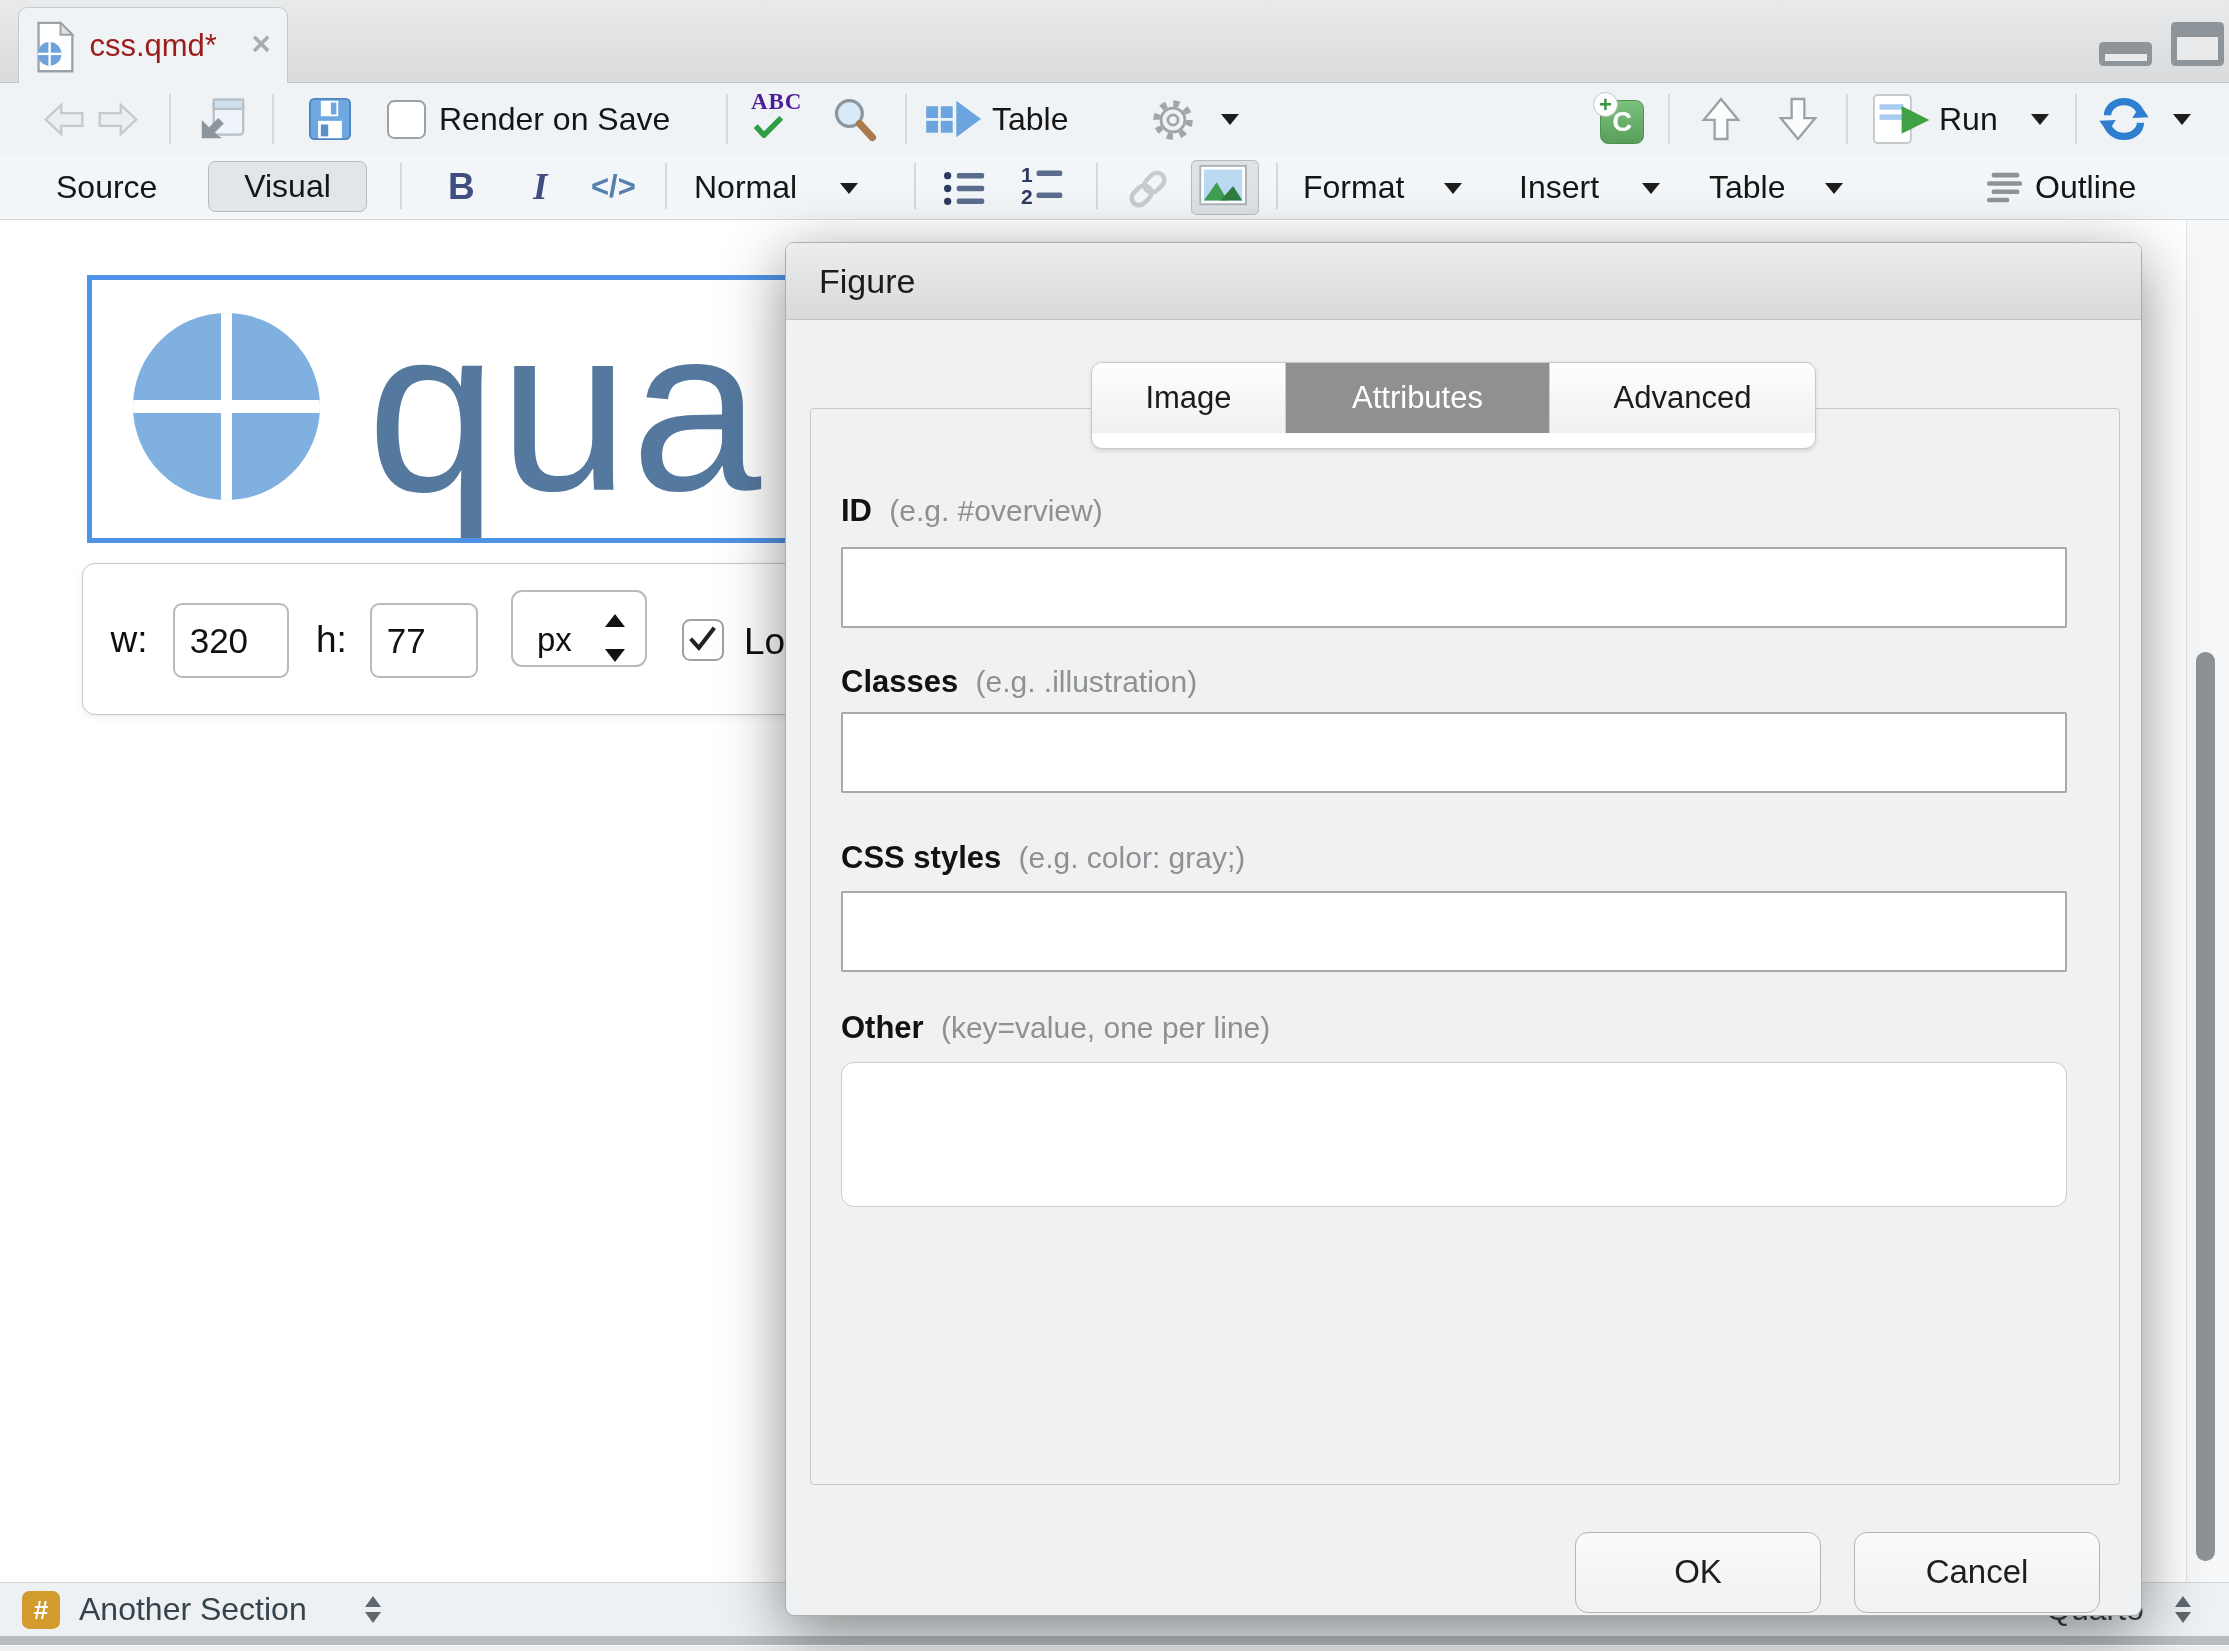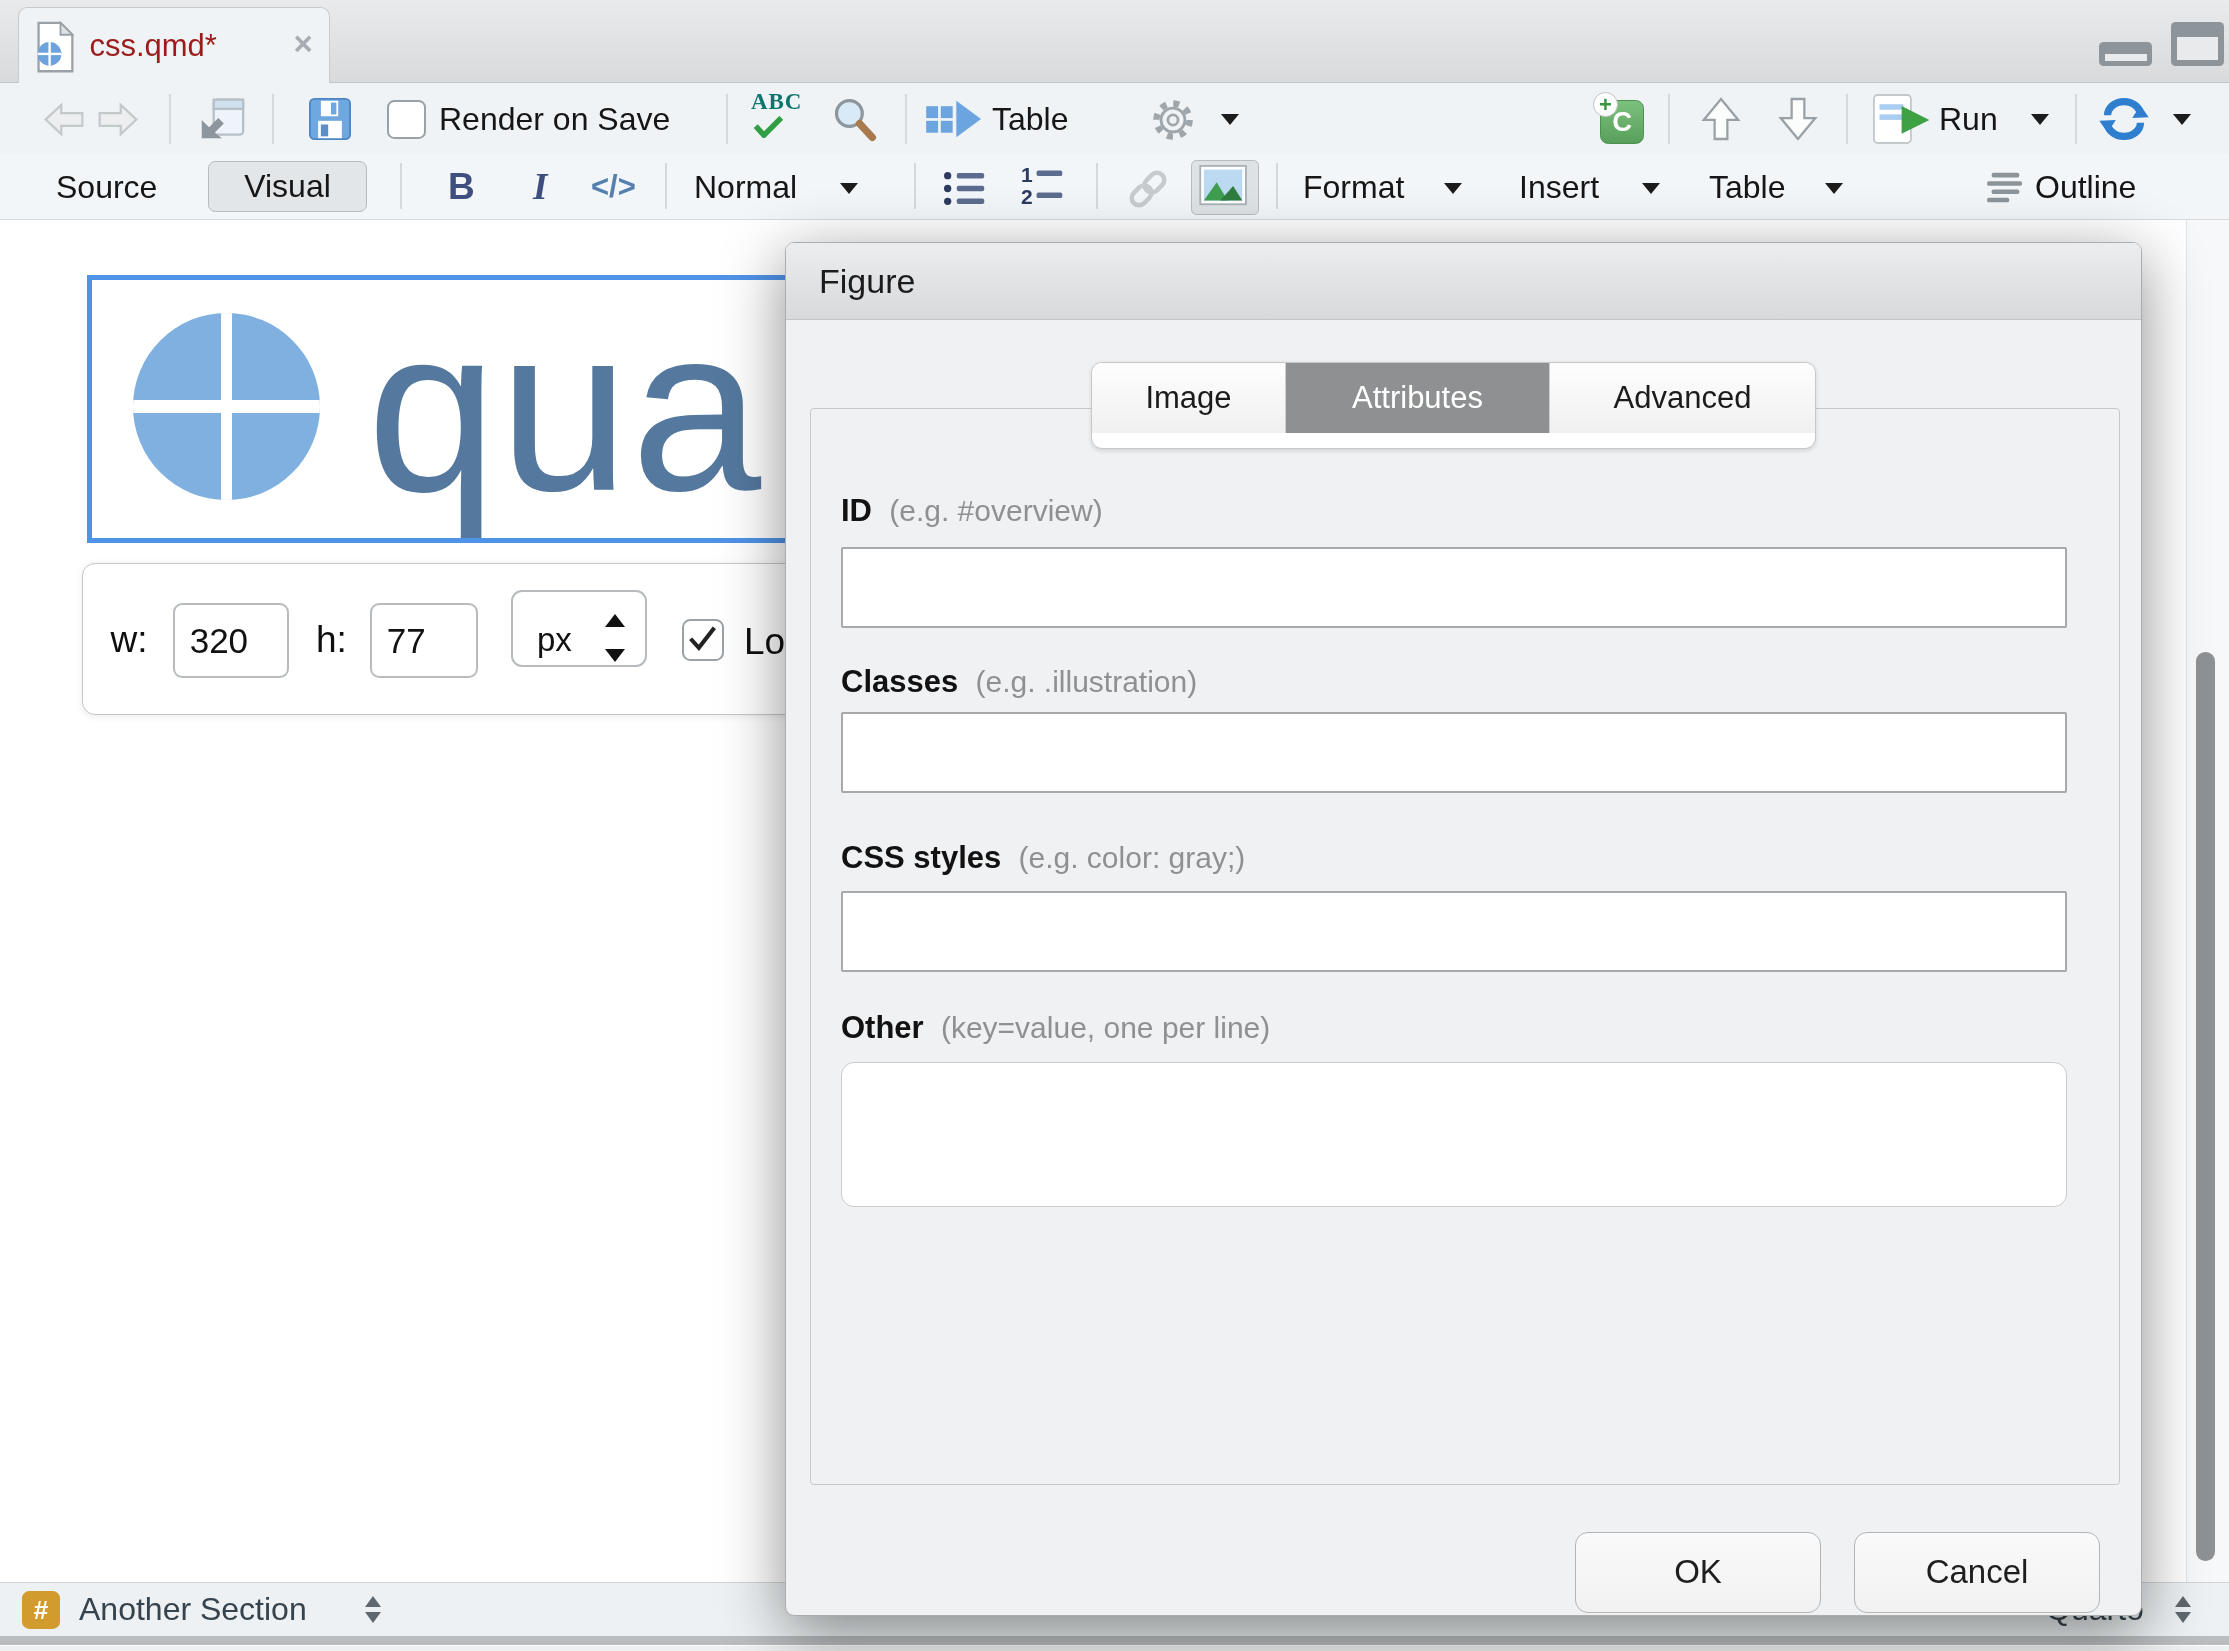--- a/index.html
+++ b/index.html
@@ -4,21 +4,21 @@
 <style>
   * { margin:0; padding:0; box-sizing:border-box; }
   html,body { background:#9aa0a3; }
   #screen {
     position:relative; width:2230px; height:1651px; overflow:hidden;
     background:#fff; font-family:"Liberation Sans", sans-serif; color:#1a1a1a;
   }
   
   .tabbar { position:absolute; left:0; top:0; width:2230px; height:83px;
     background:linear-gradient(#e9eaeb,#d9dadc); border-bottom:0.9px solid #c3c6c8; z-index:4; }
-  .tab-active { position:absolute; left:18.4px; top:7.3px; width:312px; height:77px;
+  .tab-active { position:absolute; left:18.4px; top:7.3px; width:270px; height:77px;
     background:#eff3f5; border:0.9px solid #c6cbce; border-bottom:none;
     border-radius:9.2px 9.2px 0 0; z-index:5;padding-left:25px; }
   .tab-active .doc-icon { position:absolute; left:14.7px; top:13px; }
   .tab-title { position:absolute; left:70px; top:0; height:75px; line-height:75px;
     font-size:31px; color:#9c1b1b; font-weight:500; }
   .tab-close { position:absolute; right:16.5px; top:0; height:75px; line-height:72px;
     font-size:33px; color:#a7adb2; font-weight:700; }
   .pane-btn { position:absolute; background:#8d959b; border-radius:4.6px; }
   .pane-btn .inner { position:absolute; background:#e9eaeb; }
   #pane-min { left:2099px; top:42px; width:53px; height:24px; }
@@ -32,21 +32,21 @@
   .toolbar2 { position:absolute; left:0; top:154px; width:2230px; height:66px;
     background:#f3f6f8; border-bottom:0.9px solid #d6d9db; z-index:5; }
   .titem { position:absolute; }
   .tsep { position:absolute; width:1.8px; background:#d5d9db; top:11px; height:50px; }
   .toolbar2 .tsep { top:9.2px; height:46px; }
   .tlabel { font-size:32px; color:#161616; line-height:72px; white-space:nowrap; }
   .toolbar2 .tlabel { line-height:66px; }
   .caret { display:inline-block; width:0; height:0; border-left:9.2px solid transparent;
     border-right:9.2px solid transparent; border-top:11px solid #1c1c1c; vertical-align:middle; }
   .checkbox { border:2.8px solid #9ba2a7; border-radius:7.3px; background:#fff; }
-  .abc-txt { font-size:23px; font-weight:700; color:#0f766e; letter-spacing:0.9px; font-family:"Liberation Serif",serif; }
+  .abc-txt { font-size:23px; font-weight:700; color:#4c1d95; letter-spacing:0.9px; font-family:"Liberation Serif",serif; }
   .btn-visual { position:absolute; left:208px; top:7.3px; width:159px; height:51px;
     background:#e3e6e8; border:1.8px solid #b5babd; border-radius:7.3px;
     text-align:center; line-height:48px; font-size:32px; color:#161616; }
   .glyph-b { font-size:37px; font-weight:700; color:#3e4e7e; line-height:66px; }
   .glyph-i { font-size:37px; font-style:italic; font-weight:600; color:#3e4e7e; font-family:"Liberation Serif",serif; line-height:66px; }
   .glyph-code { font-size:31px; font-weight:700; color:#5580ad; line-height:66px; }
   .img-btn { position:absolute; left:1191px; top:5.5px; width:68px; height:55px;
     background:#dde2e5; border:1.8px solid #b7bcbf; border-radius:5.5px; }
 
   

